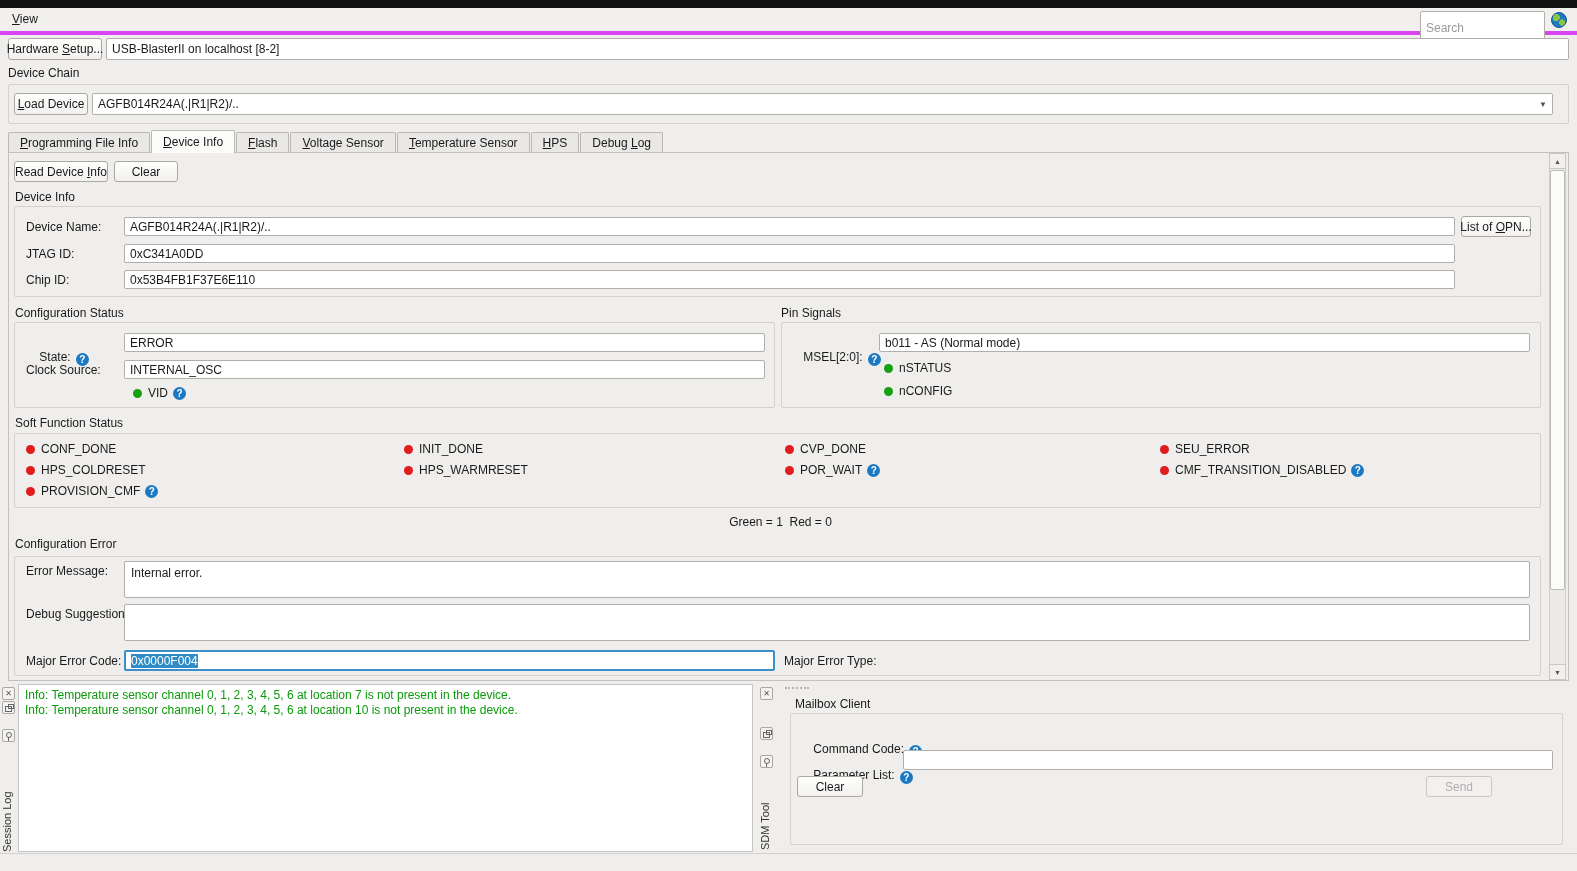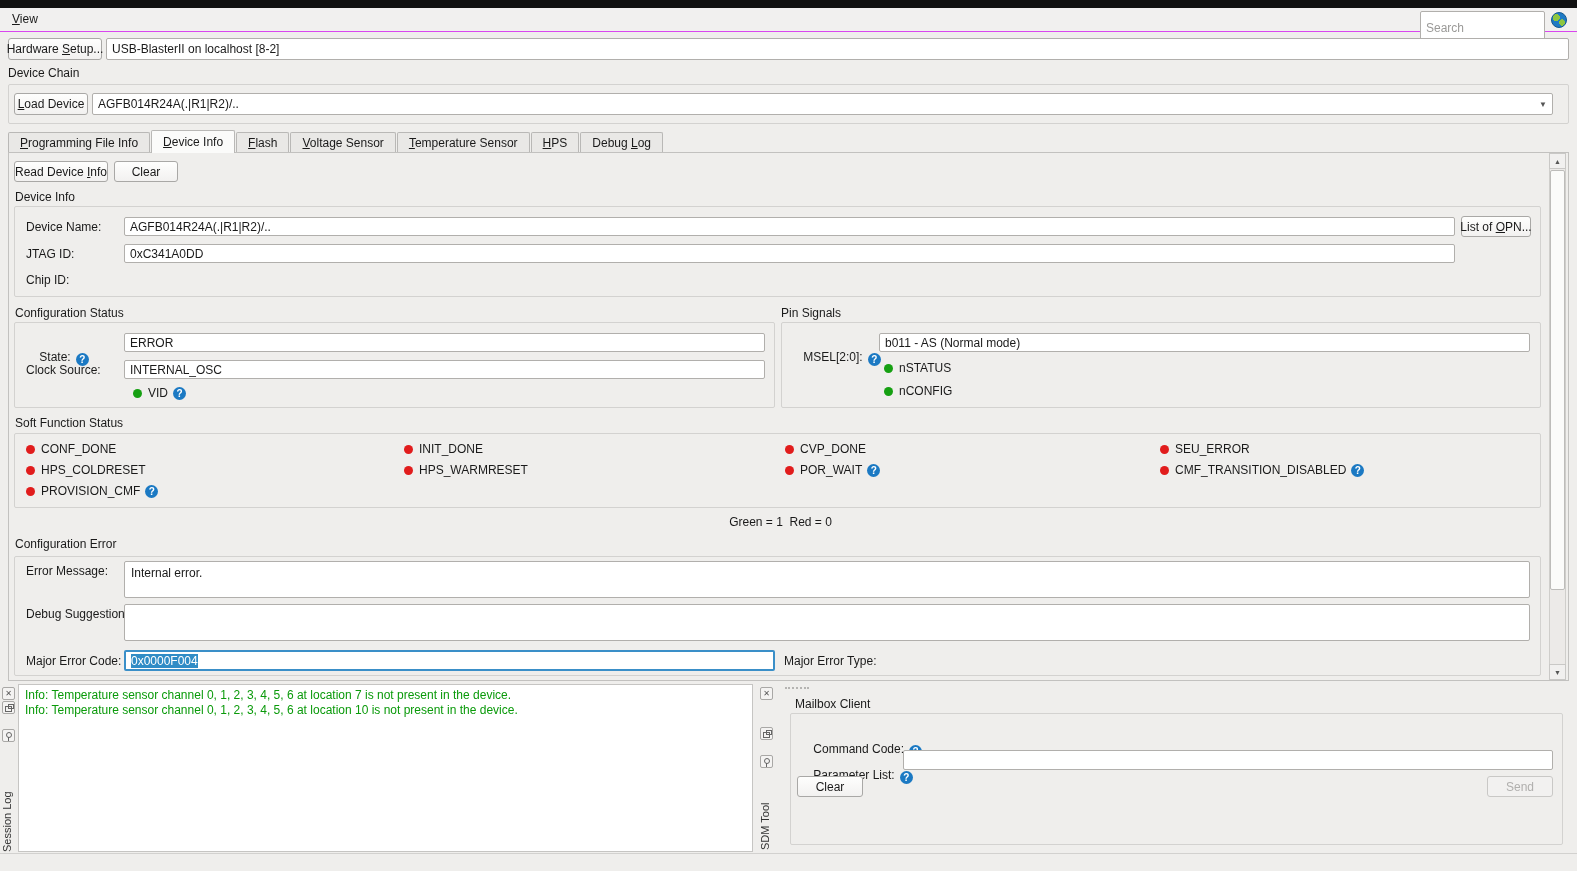--- a/index.html
+++ b/index.html
@@ -1,20 +1,20 @@
 <!DOCTYPE html>
 <html><head>
 <meta charset="utf-8">
 <style>
   html,body{margin:0;padding:0;background:#d8d7d5;}
   .screen{position:relative;width:1577px;height:871px;background:#efeeec;
     font-family:"Liberation Sans",sans-serif;font-size:12px;color:#1a1a1a;overflow:hidden;}
   .abs{position:absolute;}
   .topbar{background:#111;}
-  .menubar{background:#f1f0ef;border-bottom:1px solid #d946ef;}
+  .menubar{background:#f1f0ef;border-bottom:4px solid #d946ef;}
   .menuitem{display:flex;align-items:center;padding:0 10px;height:22px;}
   .mn{white-space:pre;}
   u{text-decoration:underline;}
   .btn{display:flex;align-items:center;justify-content:center;
     background:linear-gradient(#fefefd,#f2f1f0);border:1px solid #a9a8a6;border-radius:3px;
     color:#1a1a1a;box-sizing:border-box;white-space:pre;}
   .btn.disabled{color:#b0afad;background:#f2f1f0;border-color:#c9c8c6;}
   .field{background:#fff;border:1px solid #b1afac;border-radius:2px;display:flex;align-items:center;
     padding:0 5px;box-sizing:border-box;white-space:pre;overflow:hidden;}
   .field.focus{border:2px solid #3a8fc8;}
@@ -118,20 +118,21 @@
   <div class="abs label" style="left:15px;top:190px;">Device Info</div>
   <div class="abs groupbox" style="left:14px;top:206px;width:1527px;height:91px;"></div>
   <div class="abs label" style="left:26px;top:220px;">Device Name:</div>
   <div class="abs field" style="left:124px;top:217px;width:1331px;height:19px;">AGFB014R24A(.|R1|R2)/..</div>
   <div class="abs btn mn" style="left:1461px;top:216px;width:70px;height:21px;">
     <span><span>List of </span><u>O</u><span>PN...</span></span>
   </div>
   <div class="abs label" style="left:26px;top:247px;">JTAG ID:</div>
   <div class="abs field" style="left:124px;top:244px;width:1331px;height:19px;">0xC341A0DD</div>
   <div class="abs label" style="left:26px;top:273px;">Chip ID:</div>
+  <div class="abs field" style="left:124px;top:270px;width:1331px;height:19px;">0x53B4FB1F37E6E110</div>
 
   <div class="abs label" style="left:15px;top:306px;">Configuration Status</div>
   <div class="abs groupbox" style="left:14px;top:322px;width:761px;height:86px;"></div>
   <div class="abs label" style="left:26px;top:336px;">
     <span>State:</span><span class="help">?</span>
   </div>
   <div class="abs field" style="left:124px;top:333px;width:641px;height:19px;">ERROR</div>
   <div class="abs label" style="left:26px;top:363px;">Clock Source:</div>
   <div class="abs field" style="left:124px;top:360px;width:641px;height:19px;">INTERNAL_OSC</div>
   <div class="abs statusitem" style="left:133px;top:386px;">
@@ -234,17 +235,17 @@
   <div class="abs label" style="left:795px;top:697px;">Mailbox Client</div>
   <div class="abs groupbox" style="left:790px;top:713px;width:773px;height:132px;"></div>
   <div class="abs label" style="left:800px;top:728px;">
     <span>Command Code:</span><span class="help">?</span>
   </div>
   <div class="abs label" style="left:800px;top:754px;">
     <span>Parameter List:</span><span class="help">?</span>
   </div>
   <input class="txt abs" type="text" style="left: 903px; top: 750px; width: 650px; height: 20px;">
   <div class="abs btn" style="left:797px;top:776px;width:66px;height:21px;">Clear</div>
-  <div class="abs btn disabled" style="left:1487px;top:776px;width:66px;height:21px;">Send</div>
+  <div class="abs btn disabled" style="left:1426px;top:776px;width:66px;height:21px;">Send</div>
 
   <div class="abs statusbar" style="left:0;top:853px;width:1577px;height:18px;"></div>
 
 </div>
 
 </body></html>

